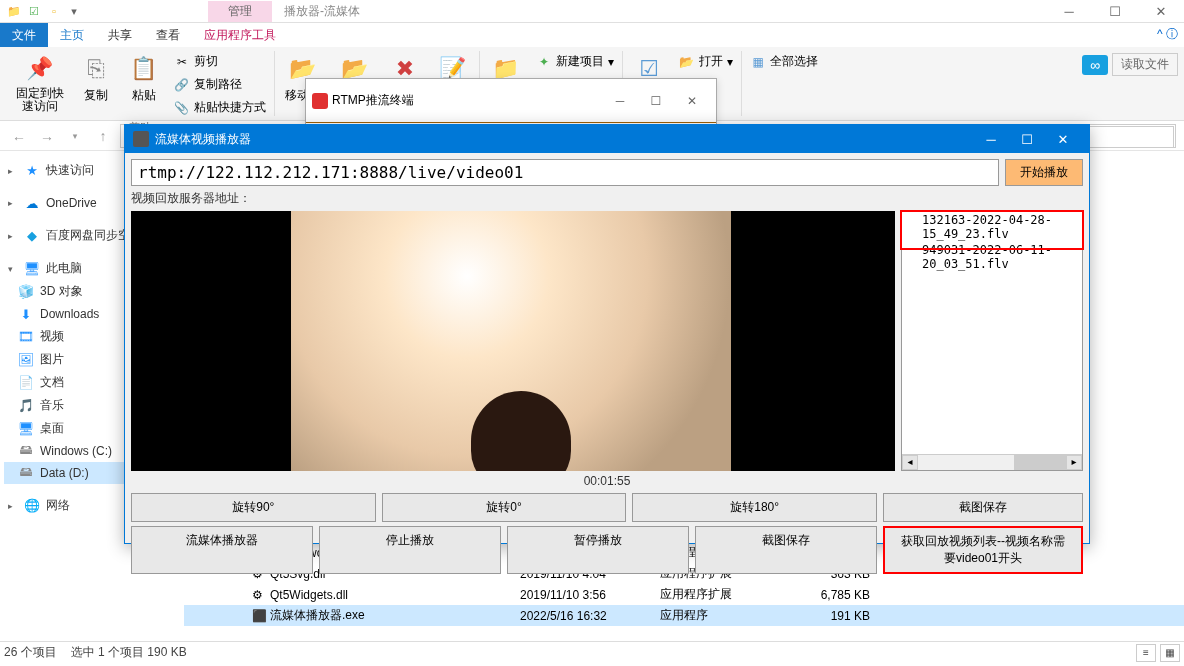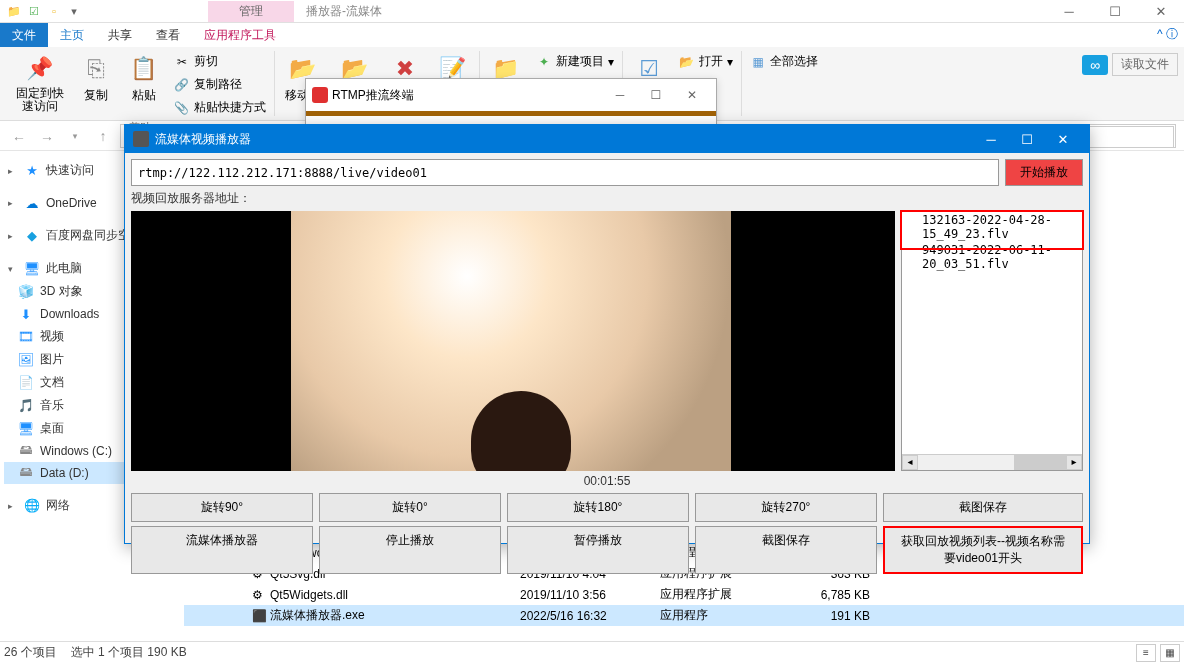--- a/index.html
+++ b/index.html
@@ -1,20 +1,20 @@
 <!DOCTYPE html>
 <html><head>
 <meta charset="utf-8">
 <style>
 *{box-sizing:border-box;margin:0;padding:0;font-family:"Microsoft YaHei","Segoe UI",sans-serif;font-size:12px;}
 body{background:#fff;width:1184px;height:666px;overflow:hidden;position:relative;}
 .titlebar-row{display:flex;align-items:center;height:23px;background:#fff;border-bottom:1px solid #e0e0e0;}
 .qat{display:flex;align-items:center;gap:4px;padding:0 6px;}
 .qat-ico{width:16px;height:16px;display:flex;align-items:center;justify-content:center;font-size:11px;}
-.tab-ctx{background:#f8d7e8;padding:2px 31px;color:#666;}
+.tab-ctx{background:#f8d7e8;padding:2px 20px;color:#666;}
 .win-title{color:#888;padding-left:12px;}
 .win-ctrls{margin-left:auto;display:flex;}
 .win-btn{width:46px;height:23px;display:flex;align-items:center;justify-content:center;color:#666;font-size:13px;}
 .help-q{position:absolute;right:6px;top:26px;color:#0066cc;font-size:12px;}
 .ribbon-tabs{display:flex;align-items:center;height:24px;}
 .rtab{padding:4px 12px;color:#333;}
 .rtab.file{background:#1979ca;color:#fff;}
 .rtab.active{color:#1979ca;}
 .rtab.ctx{color:#c2185b;}
 .ribbon-body{height:74px;background:#f5f5f5;border-bottom:1px solid #ddd;display:flex;padding:4px 6px;position:relative;}
@@ -49,35 +49,35 @@
 .fl-name{width:250px;}
 .fl-date{width:140px;}
 .fl-type{width:130px;}
 .fl-size{width:80px;text-align:right;}
 .statusbar{height:22px;border-top:1px solid #ddd;display:flex;align-items:center;padding:0 4px;gap:14px;color:#444;}
 .statusbar .right{margin-left:auto;display:flex;gap:4px;}
 .view-ico{width:20px;height:18px;border:1px solid #ccc;display:flex;align-items:center;justify-content:center;font-size:10px;}
 
 
 .rtmp-win{position:absolute;left:305px;top:78px;width:412px;height:50px;background:#fff;border:1px solid #aaa;box-shadow:0 2px 8px rgba(0,0,0,.15);}
-.rtmp-title{height:37px;display:flex;align-items:center;padding:7px 6px;gap:4px;border-bottom:5px solid #a16207;}
+.rtmp-title{height:44px;display:flex;align-items:center;padding:7px 6px;gap:4px;border-bottom:1px solid #a16207;}
 .rtmp-ico{width:16px;height:16px;background:#e03030;border-radius:3px;}
 .rtmp-ctrls{margin-left:auto;display:flex;}
 .rtmp-ctrls div{width:36px;text-align:center;color:#666;}
 
 
 .player{position:absolute;left:124px;top:124px;width:966px;height:420px;background:#f0f0f0;border:1px solid #0078d7;box-shadow:0 4px 16px rgba(0,0,0,.3);}
 .player-title{height:28px;background:#0078d7;color:#fff;display:flex;align-items:center;padding:0 8px;gap:6px;}
 .player-title .ico{width:16px;height:16px;background:#555;border-radius:2px;}
 .player-ctrls{margin-left:auto;display:flex;}
 .player-ctrls div{width:36px;text-align:center;color:#fff;font-size:13px;}
 .player-body{padding:6px;}
 .url-row{display:flex;gap:6px;margin-bottom:4px;}
-.url-input{flex:1;border:1px solid #999;padding:3px 6px;font-family:monospace;font-size:12px;background:#fff;}
-.url-btn{border:1px solid #999;background:#ef4444;padding:4px 14px;}
+.url-input{flex:1;border:1px solid #999;padding:3px 6px;font-family:monospace;font-size:16px;background:#fff;}
+.url-btn{border:1px solid #999;background:#fdba74;padding:4px 14px;}
 .addr2-row{display:flex;gap:6px;align-items:center;margin-bottom:4px;}
 .addr2-lbl{color:#333;}
 .addr2-input{flex:1;border:1px solid #999;padding:3px 6px;font-family:monospace;font-size:12px;background:#fff;}
 .video-row{display:flex;gap:6px;}
 .video-area{width:764px;height:260px;background:#000;position:relative;overflow:hidden;}
 .video-area::after{content:"";position:absolute;left:160px;top:0;width:440px;height:100%;background:radial-gradient(circle at 40% 25%,#fff 0%,#fde6c8 25%,#e8c9a8 55%,#bba082 80%);}
 .head{position:absolute;left:340px;bottom:-20px;width:100px;height:100px;background:#2a1810;border-radius:50% 50% 40% 40%;z-index:2;}
 .list-area{flex:1;background:#fff;border:1px solid #999;position:relative;}
 .list-area .hl{position:absolute;top:-2px;left:-2px;right:-2px;height:40px;border:2px solid red;pointer-events:none;}
 .list-item{padding:1px 20px;font-family:monospace;font-size:12px;}
@@ -379,21 +379,20 @@
           <div class="ar">▸</div>
         </div>
       </div>
     </div>
     <div class="timecode">00:01:55</div>
     <div class="btn-rows">
       <div class="btn-row">
         <div class="pbtn">旋转90°</div>
         <div class="pbtn">旋转0°</div>
         <div class="pbtn">旋转180°</div>
-        <div class="pbtn">旋转270°</div>
         <div class="pbtn wide">截图保存</div>
       </div>
       <div class="btn-row">
         <div class="pbtn">流媒体播放器</div>
         <div class="pbtn">停止播放</div>
         <div class="pbtn">暂停播放</div>
         <div class="pbtn">截图保存</div>
         <div class="pbtn wide hl-red">获取回放视频列表--视频名称需要video01开头</div>
       </div>
     </div>

